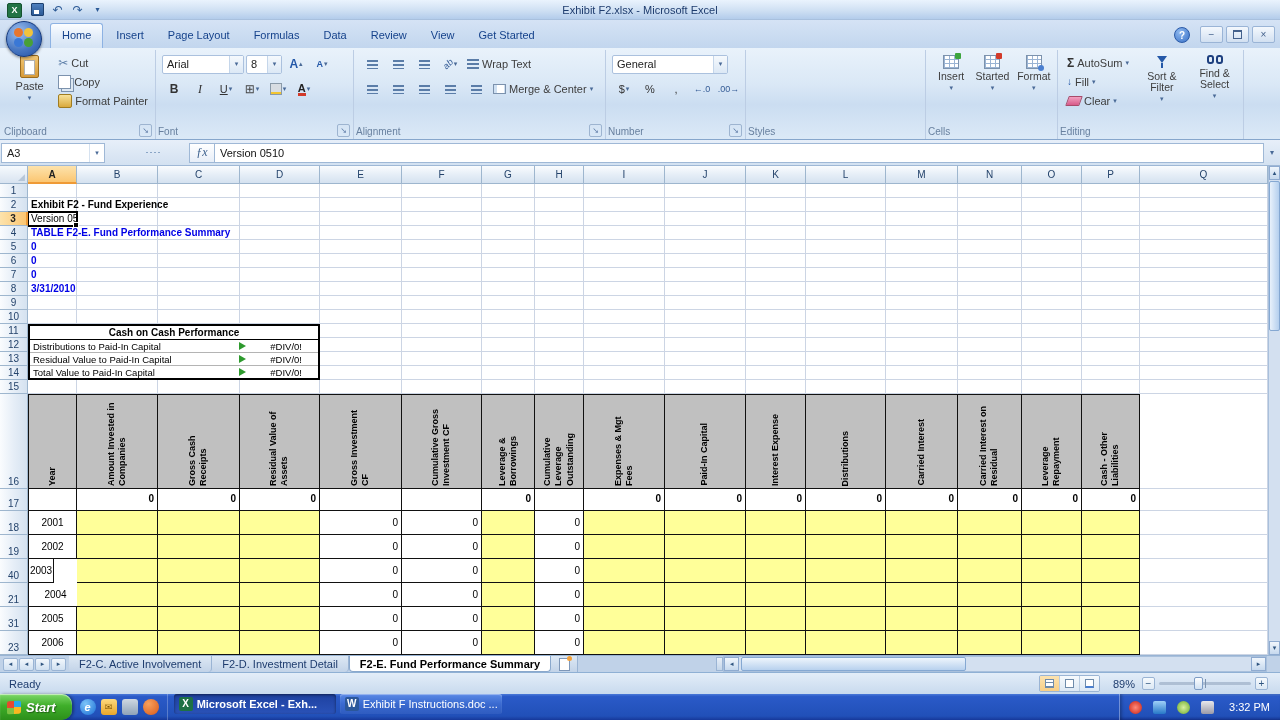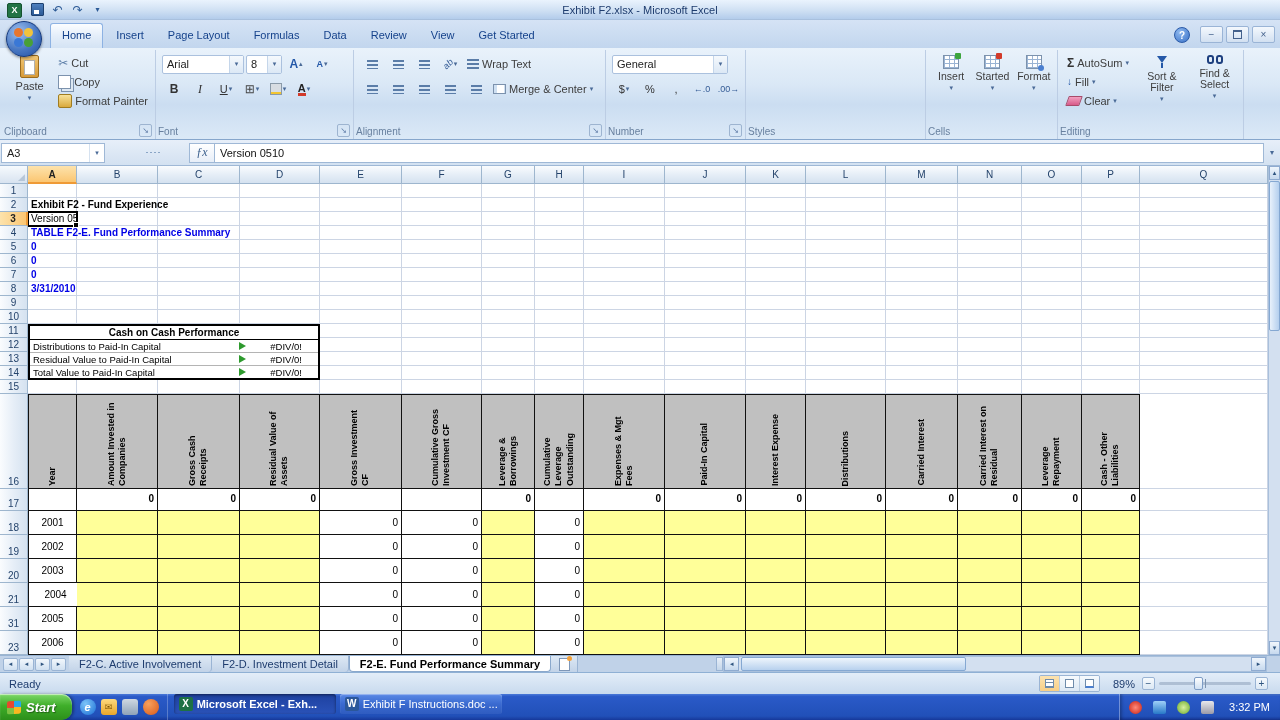--- a/index.html
+++ b/index.html
@@ -529,21 +529,21 @@
       <div class="rhdr" style="top: 126px; height: 14px;">10</div>
       <div class="rhdr" style="top: 140px; height: 14px;">11</div>
       <div class="rhdr" style="top: 154px; height: 14px;">12</div>
       <div class="rhdr" style="top: 168px; height: 14px;">13</div>
       <div class="rhdr" style="top: 182px; height: 14px;">14</div>
       <div class="rhdr" style="top: 196px; height: 14px;">15</div>
       <div class="rhdr" style="top: 210px; height: 95px;">16</div>
       <div class="rhdr" style="top: 305px; height: 22px;">17</div>
       <div class="rhdr" style="top: 327px; height: 24px;">18</div>
       <div class="rhdr" style="top: 351px; height: 24px;">19</div>
-      <div class="rhdr" style="top: 375px; height: 24px;">20</div>
+      <div class="rhdr" style="top: 375px; height: 24px;">40</div>
       <div class="rhdr" style="top: 399px; height: 24px;">21</div>
       <div class="rhdr" style="top: 423px; height: 24px;">31</div>
       <div class="rhdr" style="top: 447px; height: 24px;">23</div>
     </div>
 
   <div id="sheet-canvas">
     <div id="gridcells">
         <div class="cell" style="left: 0px; top: 0px; width: 49px; height: 14px;"></div>
         <div class="cell" style="left: 49px; top: 0px; width: 81px; height: 14px;"></div>
         <div class="cell" style="left: 130px; top: 0px; width: 82px; height: 14px;"></div>
@@ -892,21 +892,21 @@
         <div class="cell tnum" style="left: 507px; top: 351px; width: 49px; height: 24px;">0</div>
         <div class="cell tyellow" style="left: 556px; top: 351px; width: 81px; height: 24px;"></div>
         <div class="cell tyellow" style="left: 637px; top: 351px; width: 81px; height: 24px;"></div>
         <div class="cell tyellow" style="left: 718px; top: 351px; width: 60px; height: 24px;"></div>
         <div class="cell tyellow" style="left: 778px; top: 351px; width: 80px; height: 24px;"></div>
         <div class="cell tyellow" style="left: 858px; top: 351px; width: 72px; height: 24px;"></div>
         <div class="cell tyellow" style="left: 930px; top: 351px; width: 64px; height: 24px;"></div>
         <div class="cell tyellow" style="left: 994px; top: 351px; width: 60px; height: 24px;"></div>
         <div class="cell tyellow" style="left: 1054px; top: 351px; width: 58px; height: 24px;"></div>
         <div class="cell" style="left: 1112px; top: 351px; width: 128px; height: 24px;"></div>
-        <div class="cell tyear tl" style="left: 0px; top: 375px; width: 49px; height: 24px;">2003</div>
+        <div class="cell tyear tl" style="left: 0px; top: 375px; width: 26px; height: 24px;">2003</div>
         <div class="cell tyellow" style="left: 49px; top: 375px; width: 81px; height: 24px;"></div>
         <div class="cell tyellow" style="left: 130px; top: 375px; width: 82px; height: 24px;"></div>
         <div class="cell tyellow" style="left: 212px; top: 375px; width: 80px; height: 24px;"></div>
         <div class="cell tnum" style="left: 292px; top: 375px; width: 82px; height: 24px;">0</div>
         <div class="cell tnum" style="left: 374px; top: 375px; width: 80px; height: 24px;">0</div>
         <div class="cell tyellow" style="left: 454px; top: 375px; width: 53px; height: 24px;"></div>
         <div class="cell tnum" style="left: 507px; top: 375px; width: 49px; height: 24px;">0</div>
         <div class="cell tyellow" style="left: 556px; top: 375px; width: 81px; height: 24px;"></div>
         <div class="cell tyellow" style="left: 637px; top: 375px; width: 81px; height: 24px;"></div>
         <div class="cell tyellow" style="left: 718px; top: 375px; width: 60px; height: 24px;"></div>

